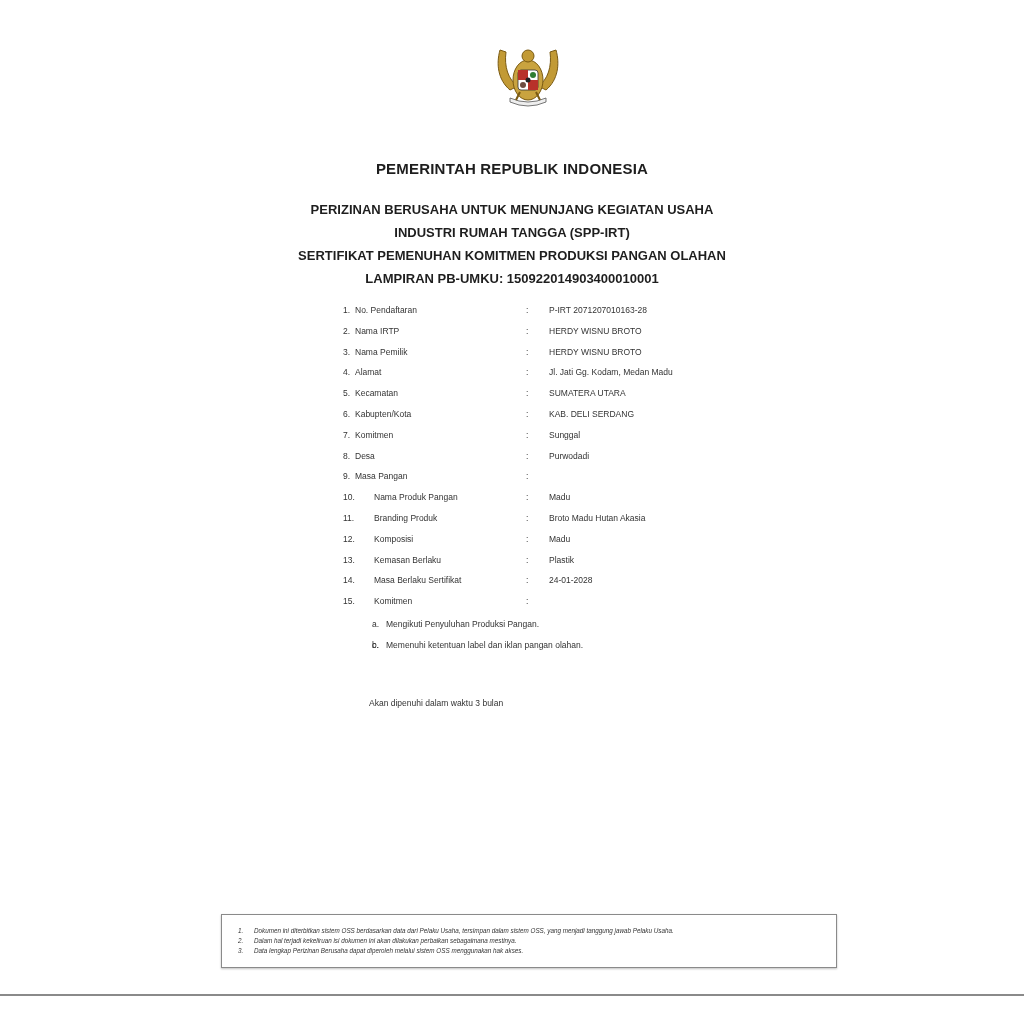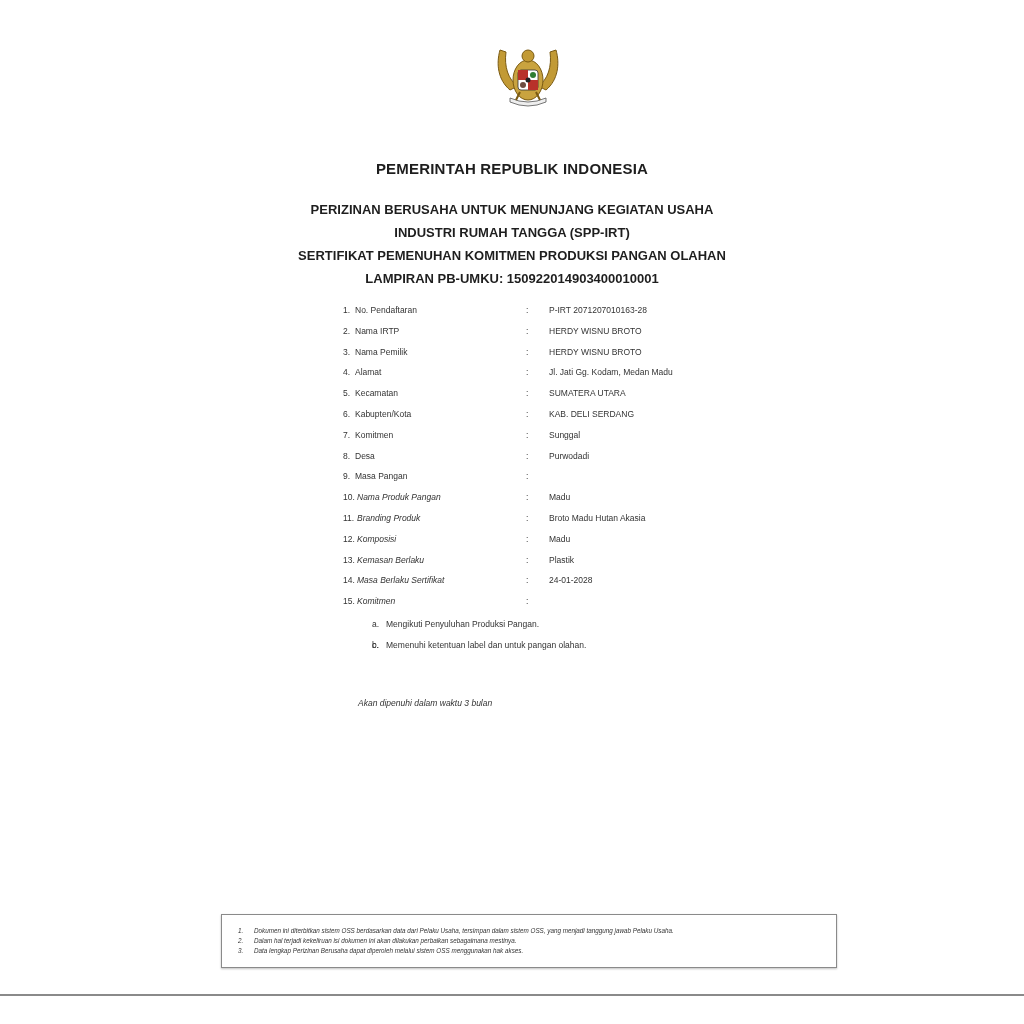--- a/index.html
+++ b/index.html
@@ -9,27 +9,27 @@
   }
   .emblem { position: absolute; left: 492px; top: 40px; width: 72px; height: 74px; }
   .header { position: absolute; left: 0; width: 1024px; text-align: center; font-weight: bold; color: #1e1e1e; }
   .gov { top: 160px; font-size: 15px; letter-spacing: 0.2px; }
   .titles { top: 198px; font-size: 13px; line-height: 23px; }
   .titles div { white-space: nowrap; }
   .fields { position: absolute; left: 343px; top: 305px; width: 420px; font-size: 8.5px; color: #333; }
   .row { position: relative; height: 20.8px; }
   .row .num { position: absolute; left: 0; }
   .row .lbl { position: absolute; left: 12px; }
-  .row.two .lbl { left: 14px; font-style: italic; }
+  .row.two .lbl { left: 31px; }
   .row .colon { position: absolute; left: 183px; }
   .row .val { position: absolute; left: 206px; }
   .commit { position: absolute; left: 372px; top: 614px; font-size: 8.5px; color: #333; width: 390px; }
   .commit .item { position: relative; padding-left: 14px; line-height: 21px; }
   .commit .item .letter { position: absolute; left: 0; }
-  .note { position: absolute; left: 358px; top: 698px; font-size: 8.5px; color: #333; font-style: italic; }
+  .note { position: absolute; left: 369px; top: 698px; font-size: 8.5px; color: #333; }
   .footer-box {
     position: absolute; left: 221px; top: 914px; width: 614px; height: 52px;
     border: 1.5px solid #8a8a8a; box-shadow: 0 1px 2px rgba(0,0,0,0.25); background: #fff;
   }
   .footer-box ol { margin: 0; padding: 0; list-style: none; position: absolute; left: 16px; top: 11px; font-size: 6.3px; font-style: italic; color: #333; line-height: 10px; }
   .footer-box li { position: relative; padding-left: 16px; white-space: nowrap; }
   .footer-box li .n { position: absolute; left: 0; }
   .bottom-line { position: absolute; left: 0; top: 994px; width: 1024px; height: 1.5px; background: #8a8a8a; }
 </style>
 </head>
@@ -150,21 +150,21 @@
       <span class="num">15.</span>
       <span class="lbl">Komitmen</span>
       <span class="colon">:</span>
       <span class="val"></span>
     </div>
 </div>
 
 <div class="commit">
   <div class="item"><span class="letter">a.</span><span>Mengikuti Penyuluhan Produksi Pangan.</span></div>
   <div class="item"><span class="letter">b.</span></div>
-  <div class="item"><span class="letter">c.</span><span>Memenuhi ketentuan label dan untuk pangan olahan.</span></div>
+  <div class="item"><span class="letter">c.</span><span>Memenuhi ketentuan label dan iklan pangan olahan.</span></div>
 </div>
 
 <div class="note">Akan dipenuhi dalam waktu 3 bulan</div>
 
 <div class="footer-box">
   <ol>
     <li><span class="n">1.</span><span>Dokumen ini diterbitkan sistem OSS berdasarkan data dari Pelaku Usaha, tersimpan dalam sistem OSS, yang menjadi tanggung jawab Pelaku Usaha.</span></li>
     <li><span class="n">2.</span><span>Dalam hal terjadi kekeliruan isi dokumen ini akan dilakukan perbaikan sebagaimana mestinya.</span></li>
     <li><span class="n">3.</span><span>Data lengkap Perizinan Berusaha dapat diperoleh melalui sistem OSS menggunakan hak akses.</span></li>
   </ol>

